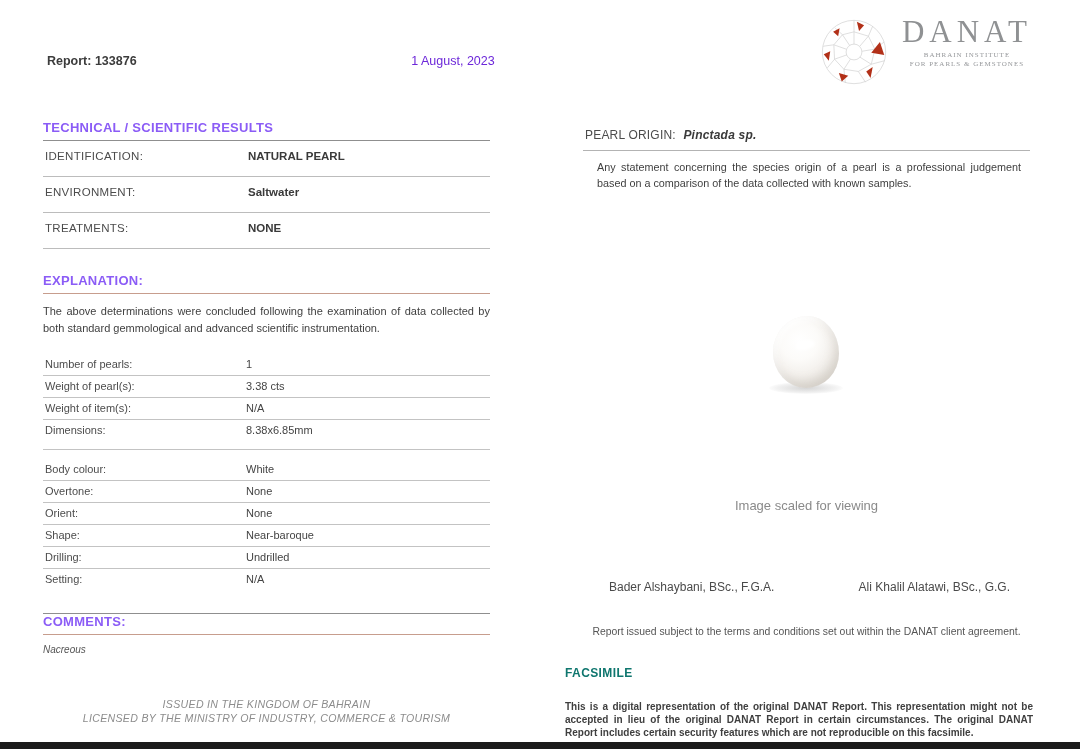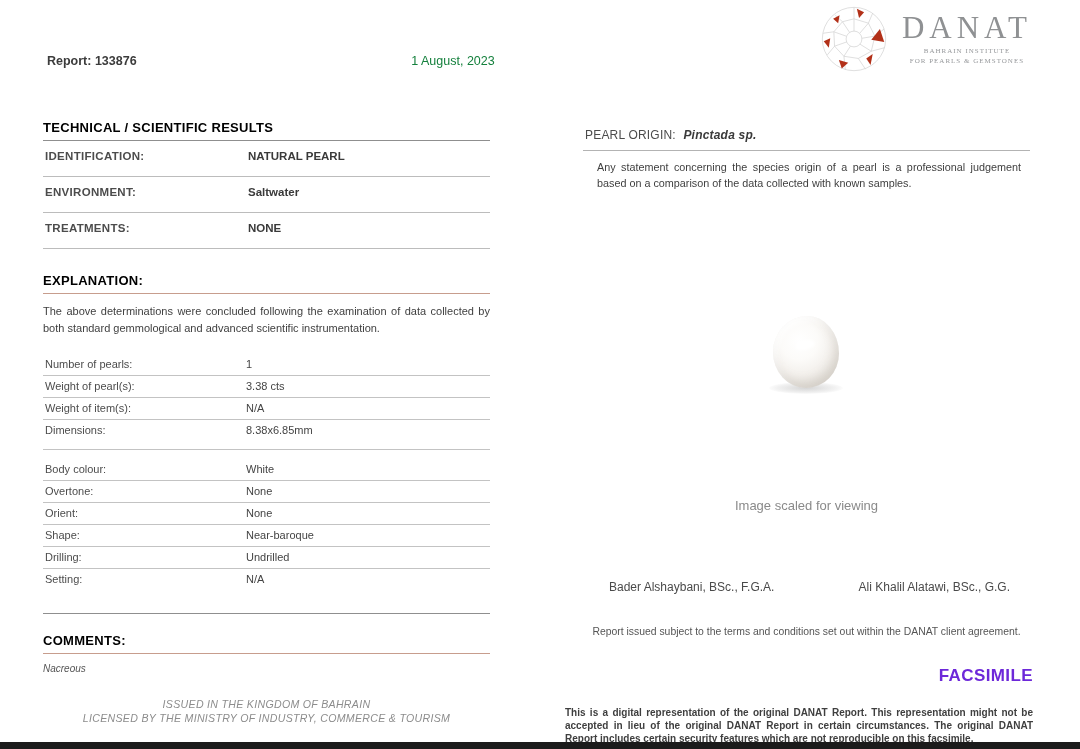--- a/index.html
+++ b/index.html
@@ -8,66 +8,66 @@
     font-family: "Liberation Sans", sans-serif;
     background: #ffffff;
     color: #3f3f3f;
     position: relative;
     overflow: hidden;
   }
   .abs { position: absolute; }
 
   
   .report-no { left: 47px; top: 54px; font-size: 12.5px; font-weight: bold; color: #3c3c3c; text-align: center; }
-  .report-date { left: 378px; top: 54px; width: 150px; text-align: center; font-size: 12.5px; color: #15803d; }
-
-  .logo-wrap { right: 48px; top: 3px; display: flex; align-items: center; gap: 12px; }
+  .report-date { left: 378px; top: 54px; width: 150px; text-align: center; font-size: 12.5px; color: #6d28d9; }
+
+  .logo-wrap { right: 48px; top: 16px; display: flex; align-items: flex-start; gap: 12px; }
   .logo-gem { width: 72px; height: 72px; }
   .logo-text { text-align: center; }
   .logo-name {
     font-family: "Liberation Serif", serif;
     font-size: 31px; letter-spacing: 5px; color: #8f9193; line-height: 1;
   }
   .logo-sub {
     margin-top: 4px; font-family: "Liberation Serif", serif;
     font-size: 7px; letter-spacing: 1px; color: #96989b; line-height: 1.35;
   }
 
   
   .col-left  { left: 43px;  top: 120px; width: 447px; }
   .col-right { left: 583px; top: 120px; width: 447px; }
 
   .sec-title {
-    font-size: 13px; font-weight: bold; color: #000000; letter-spacing: 0.3px;
+    font-size: 13px; font-weight: bold; color: #8b5cf6; letter-spacing: 0.3px;
     padding-bottom: 5px; border-bottom: 1px solid #8f8f8f;
   }
   .sec-title.accent { border-bottom: 1px solid #c79d8d; }
 
   .kv-row {
     display: flex; padding: 9px 0 14px 2px; border-bottom: 1px solid #bcbcbc;
     font-size: 11.5px;
   }
-  .kv-row .k { width: 203px; color: #4c4c4c; letter-spacing: 0.3px; font-weight: bold; }
+  .kv-row .k { width: 203px; color: #4c4c4c; letter-spacing: 0.3px; }
   .kv-row .v { font-weight: bold; color: #3a3a3a; }
 
   .para {
     font-size: 11px; line-height: 1.5; color: #3f3f3f; text-align: justify;
   }
 
   .detail-row {
     display: flex; padding: 4px 0 5px 2px; border-bottom: 1px solid #c3c3c3;
     font-size: 11px; color: #4c4c4c;
   }
   .detail-row .k { width: 201px; }
   .detail-row .v { color: #444; }
   .detail-row.last-g1 { padding-bottom: 13px; }
   .group2 { margin-top: 9px; }
   .end-rule { border-bottom: 1px solid #8f8f8f; margin-top: 23px; }
 
-  .comments-title { margin-top: 19px; }
+  .comments-title { }
   .comments-body { margin-top: 9px; font-size: 10px; font-style: italic; color: #555; }
 
   
   .origin-row {
     padding: 8px 0 8px 2px; border-bottom: 1px solid #b3b3b3;
     font-size: 12px; color: #4c4c4c; letter-spacing: 0.2px;
   }
   .origin-row .v { font-weight: bold; font-style: italic; color: #3a3a3a; margin-left: 4px; }
   .origin-note { margin: 8px 0 0 14px; width: 424px; font-size: 10.8px; }
 
@@ -89,21 +89,21 @@
     border-radius: 50%; background: rgba(255,255,255,0.95); filter: blur(1px);
     transform: rotate(-12deg);
   }
   .img-caption { left: 0; top: 378px; width: 447px; text-align: center; font-size: 13px; color: #8a8a8a; }
 
   .signatures { left: 0; top: 460px; width: 447px; display: flex; justify-content: space-between; padding: 0 20px 0 26px; font-size: 12px; color: #4a4a4a; }
   .terms { left: 0; top: 506px; width: 447px; text-align: center; font-size: 10.4px; color: #555; }
 
   
   .facsimile { left: 565px; top: 666px; width: 468px; }
-  .facs-title { text-align: right; font-size: 17px; font-weight: bold; color: #6d28d9; letter-spacing: 0.4px; }
+  .facs-title { text-align: left; font-size: 12px; font-weight: bold; color: #0f766e; letter-spacing: 0.4px; }
   .facs-body { margin-top: 20px; font-size: 10px; font-weight: bold; line-height: 1.32; text-align: justify; color: #3f3f3f; }
 
   
   .footer-left { left: 43px; top: 697px; width: 447px; text-align: center; font-size: 10.6px; font-style: italic; color: #8c8c8c; line-height: 1.35; letter-spacing: 0.3px; }
 
   .bottom-bar { left: 0; bottom: 0; width: 1080px; height: 7px; background: #1b1b1b; }
 </style>
 </head>
 <body>
 

